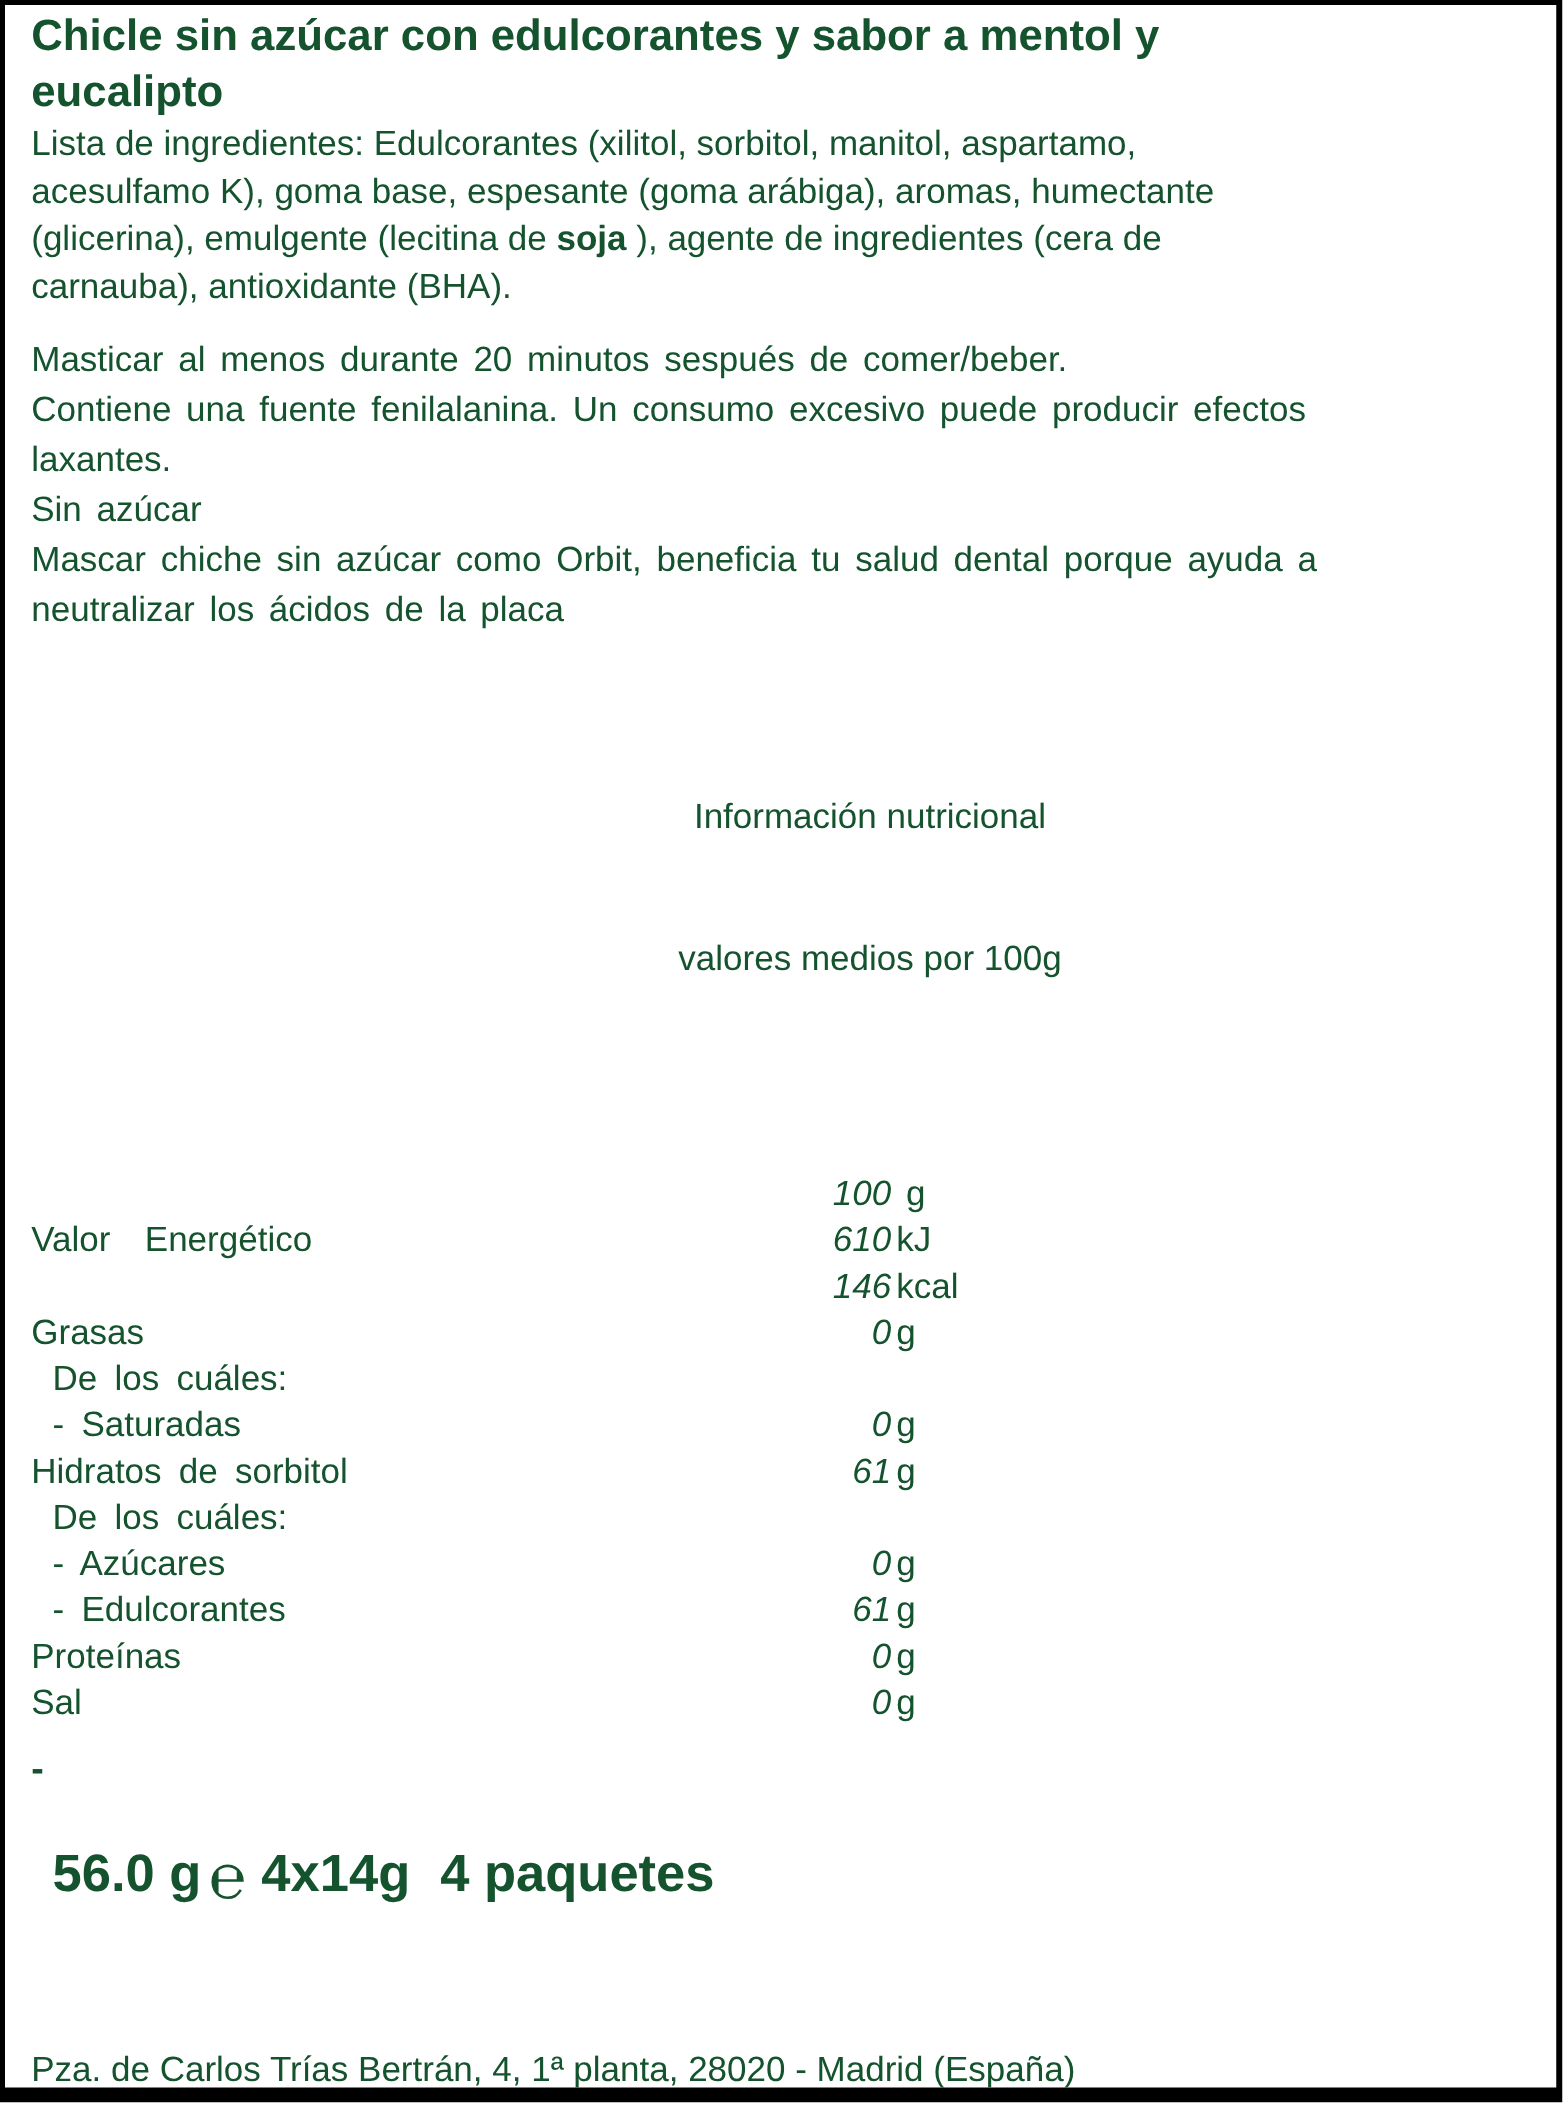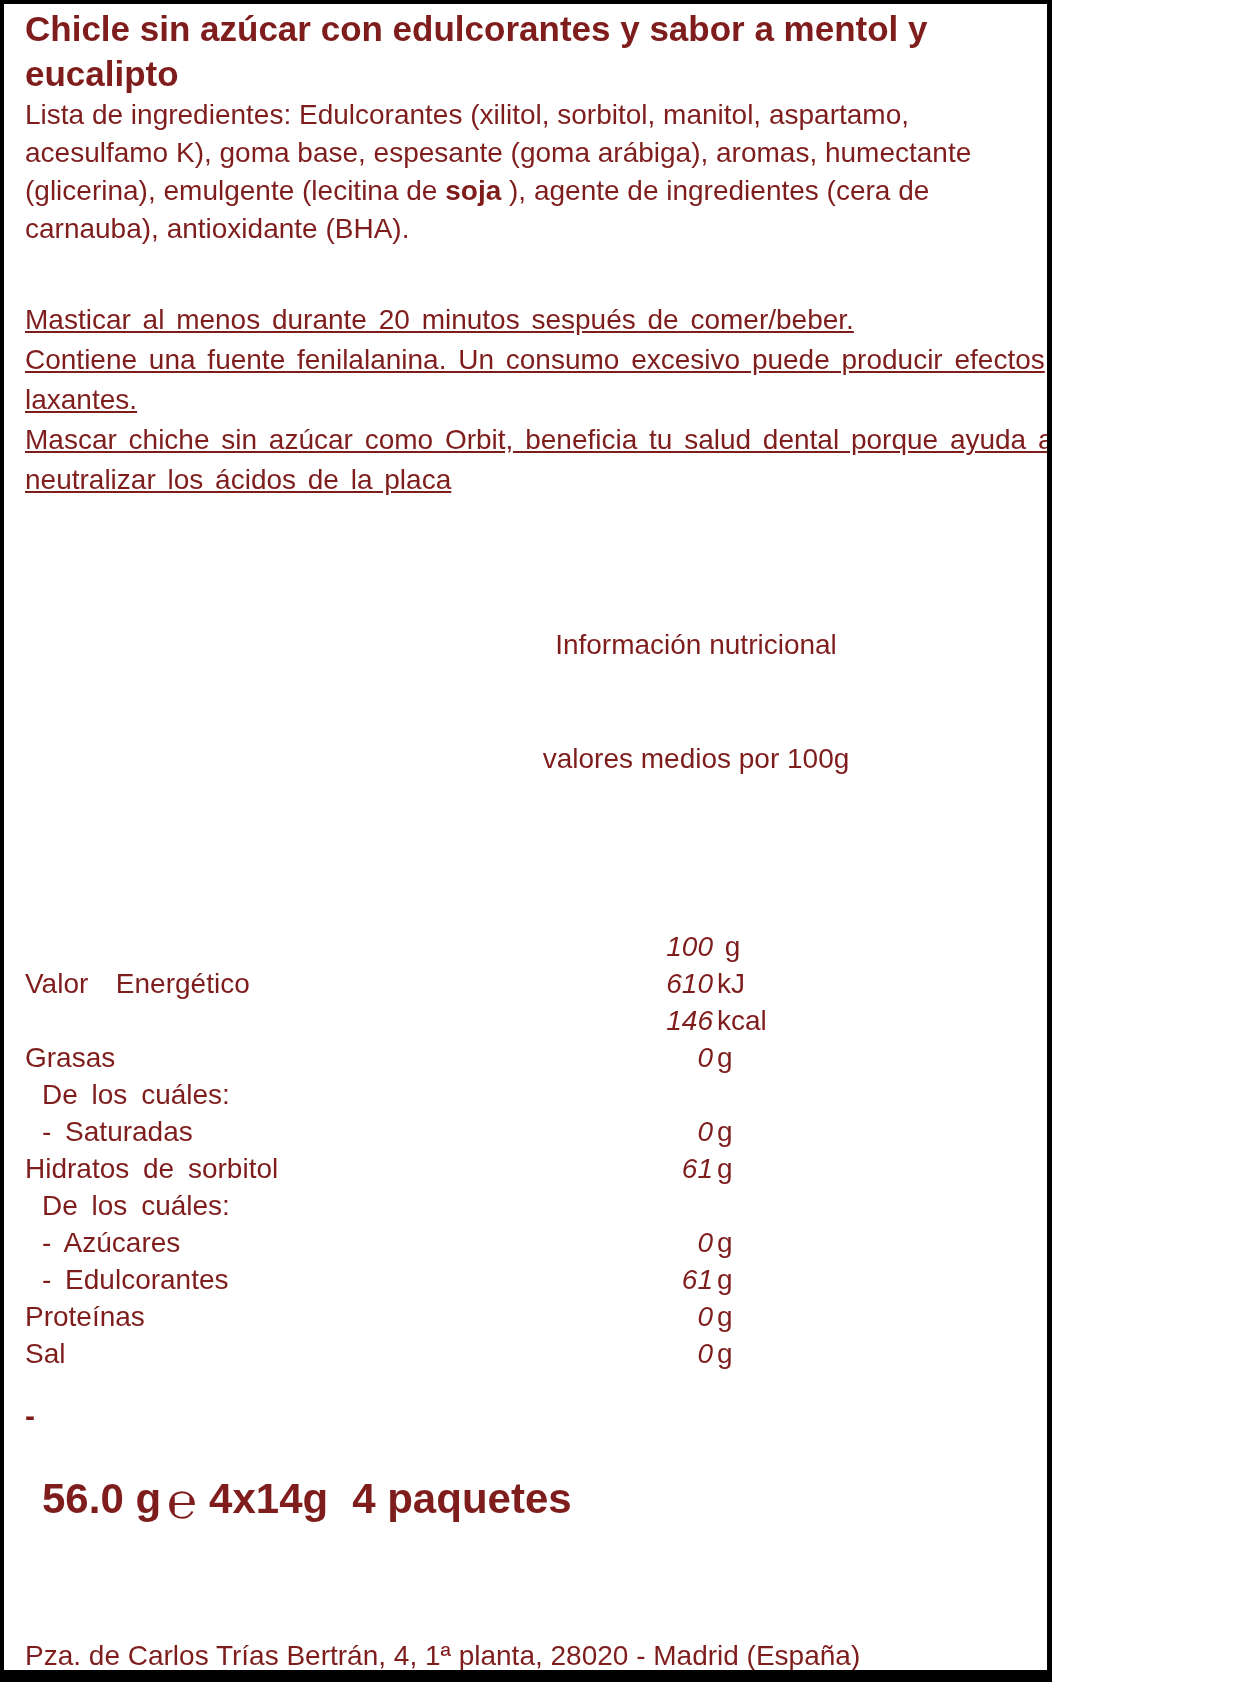--- a/index.html
+++ b/index.html
@@ -1,32 +1,32 @@
 <!DOCTYPE html>
 <html><head>
 <meta charset="utf-8">
 <style>
   html,body{margin:0;padding:0;background:#ffffff;}
   .page{
     position:relative;
-    width:1052px;height:1682px;
+    width:1250px;height:1682px;
     box-sizing:border-box;
     background:#ffffff;
     border-style:solid;border-color:#000000;
     border-top-width:4px;border-left-width:4px;border-right-width:5px;border-bottom-width:12px;
     font-family:"Liberation Sans", sans-serif;
-    color:#7f1d1d;
+    color:#14532d;
     overflow:hidden;
   }
   .content{padding:2px 40px 0 21px;}
   .title-line{font-size:35px;font-weight:bold;line-height:45px;white-space:pre;}
   .par{font-size:28px;}
   .par .line{white-space:pre;}
   .ingredients .line{line-height:38px;}
-  .usage{margin-top:52px;word-spacing:4px;text-decoration:underline;}
+  .usage{margin-top:20px;word-spacing:4px;}
   .usage .line{line-height:40px;}
   .b{font-weight:bold;}
   .nut-header{
     margin-top:50px;margin-left:311px;width:720px;
     text-align:center;font-size:28px;line-height:38px;white-space:pre;
   }
   .nut-table{margin-top:74px;}
   .nrow{display:grid;grid-template-columns:521px 167px auto;font-size:28px;height:37px;line-height:37px;}
   .nlabel{word-spacing:6px;white-space:pre;}
   .nlabel.indent{padding-left:17px;}
@@ -52,20 +52,21 @@
       <div class="line">Lista de ingredientes: Edulcorantes (xilitol, sorbitol, manitol, aspartamo,</div>
       <div class="line">acesulfamo K), goma base, espesante (goma arábiga), aromas, humectante</div>
       <div class="line"><span>(glicerina), emulgente (lecitina de </span><span class="b">soja</span><span> ), agente de ingredientes (cera de</span></div>
       <div class="line">carnauba), antioxidante (BHA).</div>
     </div>
 
     <div class="par usage">
       <div class="line">Masticar al menos durante 20 minutos sespués de comer/beber.</div>
       <div class="line">Contiene una fuente fenilalanina. Un consumo excesivo puede producir efectos</div>
       <div class="line">laxantes.</div>
+      <div class="line">Sin azúcar</div>
       <div class="line">Mascar chiche sin azúcar como Orbit, beneficia tu salud dental porque ayuda a</div>
       <div class="line">neutralizar los ácidos de la placa</div>
     </div>
 
     <div class="nut-header">
       <div>Información nutricional</div>
       <div>valores medios por 100g</div>
     </div>
 
     <div class="nut-table">

